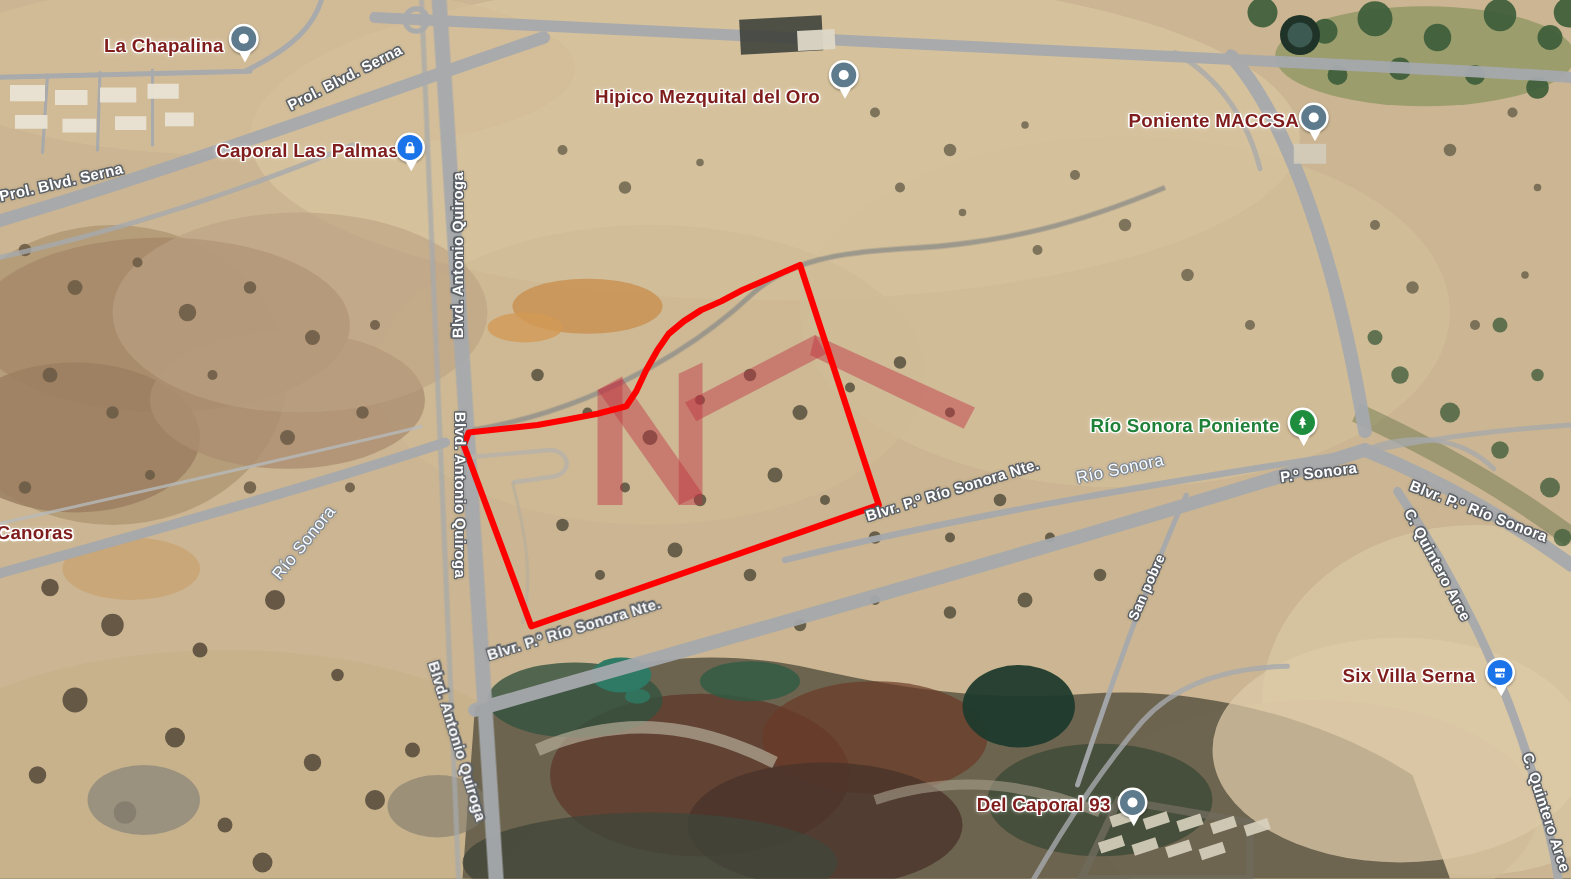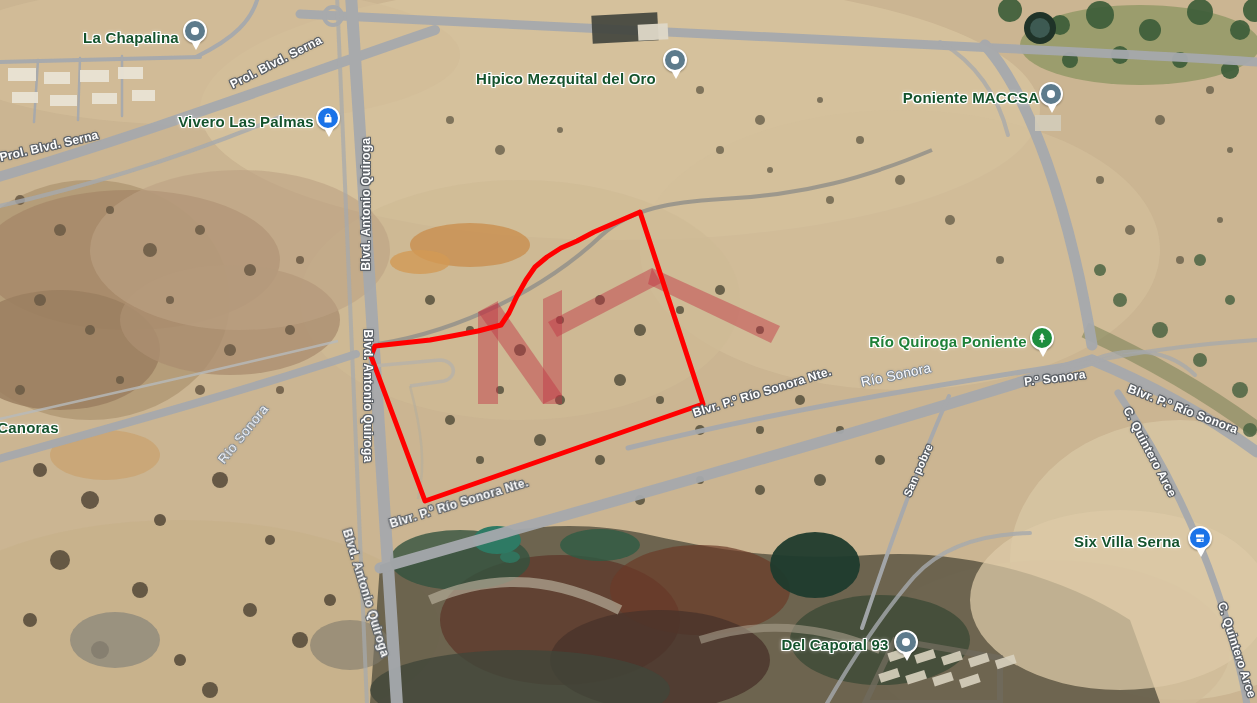--- a/index.html
+++ b/index.html
@@ -5,21 +5,21 @@
   html,body{margin:0;padding:0;background:#000;}
   .map-wrap{
     position:relative;width:1257px;height:703px;overflow:hidden;
     font-family:"Liberation Sans", sans-serif;
     background:#cbb592;
   }
   .map-wrap svg.terrain{position:absolute;left:0;top:0;}
   
   .lbl{position:absolute;white-space:nowrap;transform-origin:center;pointer-events:none;}
   .poi{
-    font-size:15px;font-weight:600;color:#14532d;letter-spacing:.2px;
+    font-size:15px;font-weight:600;color:#7f1d1d;letter-spacing:.2px;
     text-shadow:1px 0 0 #fff,-1px 0 0 #fff,0 1px 0 #fff,0 -1px 0 #fff,
       1px 1px 0 #fff,-1px -1px 0 #fff,1px -1px 0 #fff,-1px 1px 0 #fff,0 0 4px #fff;
   }
   .poi.green{color:#1f8038;}
   .road{
     font-size:12px;font-weight:700;color:#fff;letter-spacing:.3px;
     text-shadow:1px 0 0 #5c6167,-1px 0 0 #5c6167,0 1px 0 #5c6167,0 -1px 0 #5c6167,
       1px 1px 0 #5c6167,-1px -1px 0 #5c6167,1px -1px 0 #5c6167,-1px 1px 0 #5c6167,0 0 3px rgba(70,75,80,.85);
   }
   .road.small{font-size:11px;}
@@ -277,24 +277,24 @@
   <div class="lbl road" style="left:762px;top:392px;transform:translate(-50%,-50%) rotate(-17deg)">Blvr. P.º Río Sonora Nte.</div>
   <div class="lbl road" style="left:1183px;top:409px;transform:translate(-50%,-50%) rotate(21deg)">Blvr. P.º Río Sonora</div>
   <div class="lbl road" style="left:1055px;top:378px;transform:translate(-50%,-50%) rotate(-7deg)">P.º Sonora</div>
   <div class="lbl road" style="left:1150px;top:452px;transform:translate(-50%,-50%) rotate(62deg)">C. Quintero Arce</div>
   <div class="lbl road" style="left:1237px;top:650px;transform:translate(-50%,-50%) rotate(72deg)">C. Quintero Arce</div>
   <div class="lbl road river" style="left:896px;top:375px;transform:translate(-50%,-50%) rotate(-12deg)">Río Sonora</div>
   <div class="lbl road river" style="left:243px;top:434px;transform:translate(-50%,-50%) rotate(-51deg)">Río Sonora</div>
   <div class="lbl road small" style="left:918px;top:470px;transform:translate(-50%,-50%) rotate(-66deg)">San pobre</div>
 
   <div class="lbl poi" style="left:131px;top:37px;transform:translate(-50%,-50%)">La Chapalina</div>
-  <div class="lbl poi" style="left:246px;top:121px;transform:translate(-50%,-50%)">Vivero Las Palmas</div>
+  <div class="lbl poi" style="left:246px;top:121px;transform:translate(-50%,-50%)">Caporal Las Palmas</div>
   <div class="lbl poi" style="left:566px;top:78px;transform:translate(-50%,-50%)">Hipico Mezquital del Oro</div>
   <div class="lbl poi" style="left:971px;top:97px;transform:translate(-50%,-50%)">Poniente MACCSA</div>
-  <div class="lbl poi green" style="left:948px;top:341px;transform:translate(-50%,-50%)">Río Quiroga Poniente</div>
+  <div class="lbl poi green" style="left:948px;top:341px;transform:translate(-50%,-50%)">Río Sonora Poniente</div>
   <div class="lbl poi" style="left:1127px;top:541px;transform:translate(-50%,-50%)">Six Villa Serna</div>
   <div class="lbl poi" style="left:835px;top:644px;transform:translate(-50%,-50%)">Del Caporal 93</div>
   <div class="lbl poi" style="left:28px;top:427px;transform:translate(-50%,-50%)">Canoras</div>
 
   <div class="map-pin pin-slate" style="left:196px;top:33px">
     <div class="pin-head">
         <span class="pin-dot"></span>
       </div>
     <div class="pin-tail"></div>
   </div>

